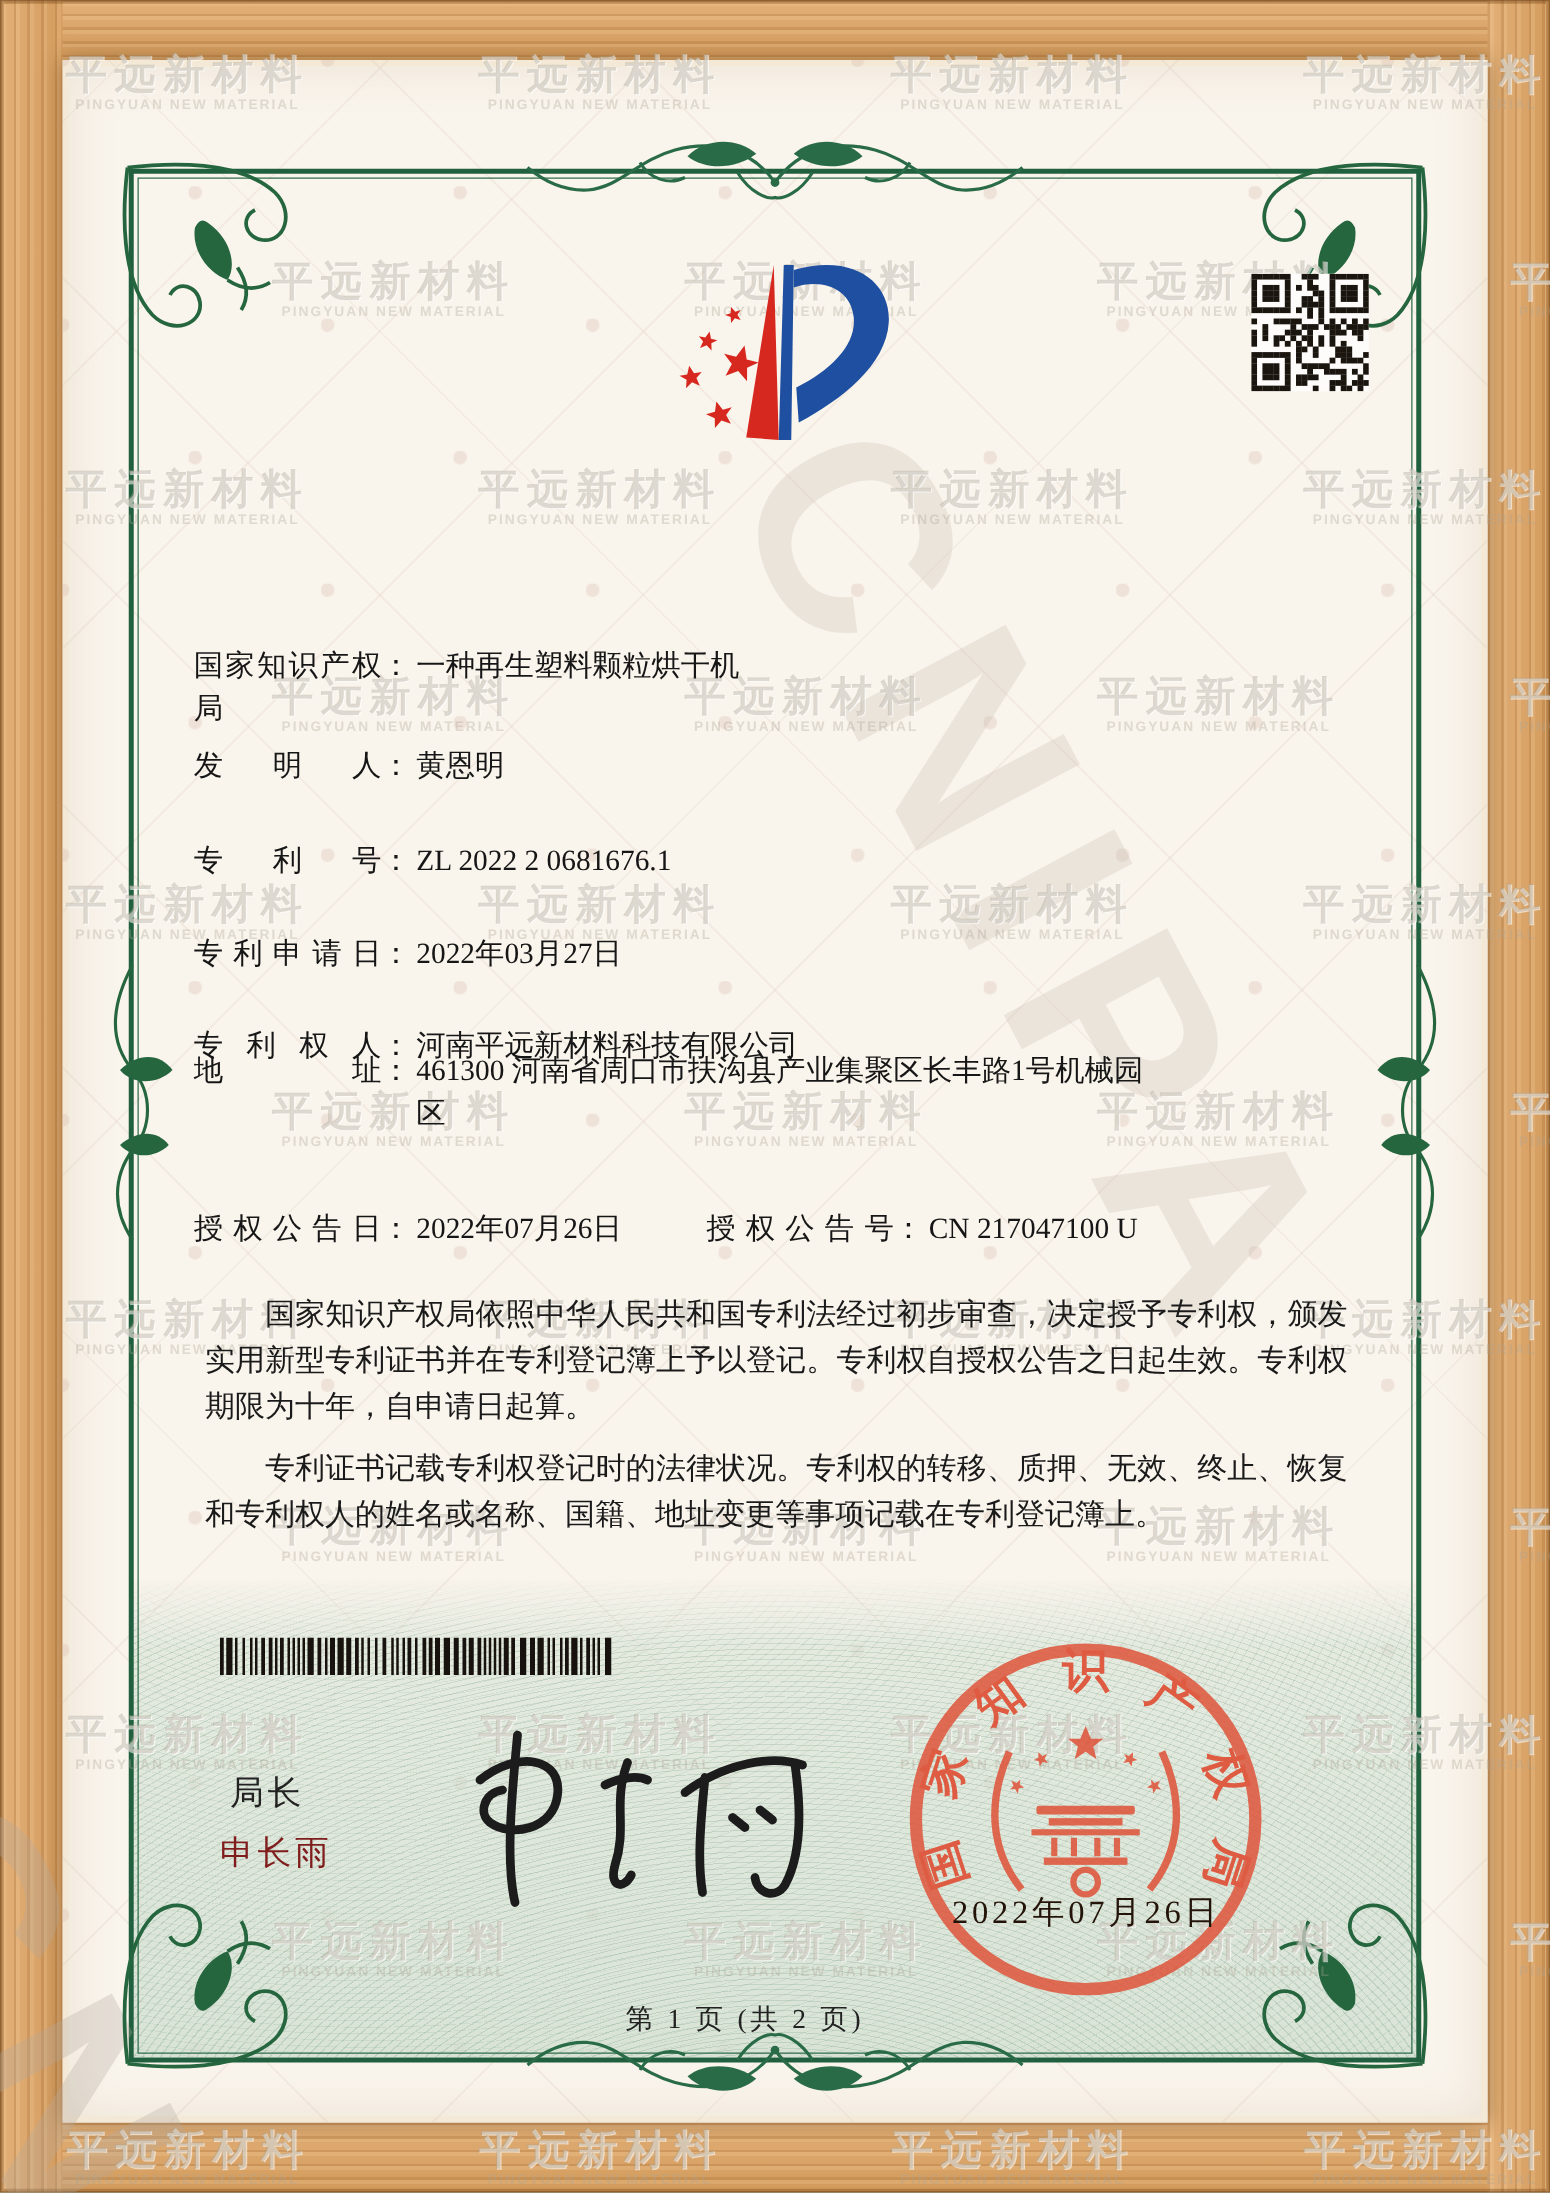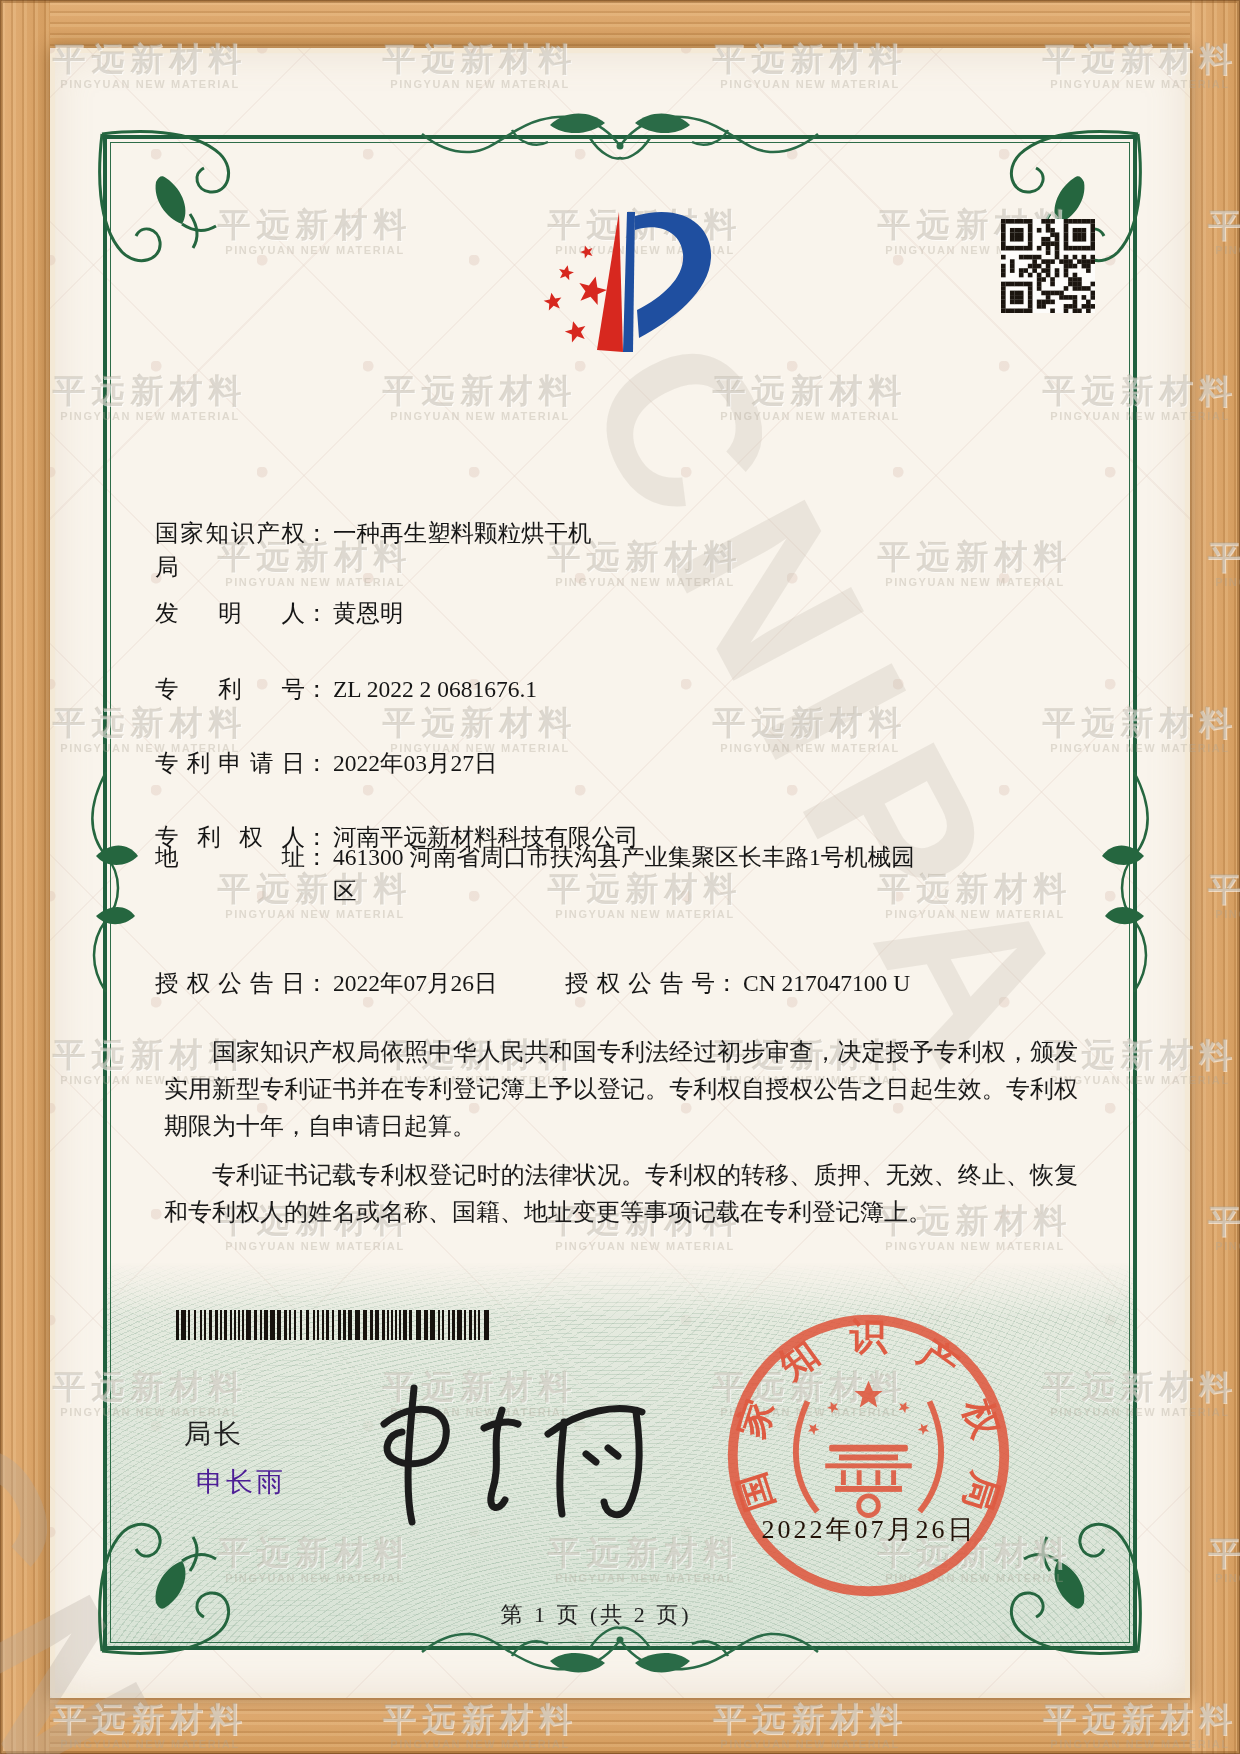--- a/index.html
+++ b/index.html
@@ -86,21 +86,21 @@
   .v-wrap{width:600px;}
   .grant2{position:absolute;left:410px;top:0;display:flex;}
   .paras{position:absolute;left:152px;top:1022px;width:938px;z-index:4;
       font-size:24px;line-height:37px;text-align:justify;color:#1a1a1a;}
   .paras p{margin:12px;text-indent:2em;}
   .barcode{position:absolute;left:176px;top:1310px;width:318px;height:30px;z-index:4;
       font-size:0;white-space:nowrap;overflow:hidden;}
   .barcode span{display:inline-block;height:30px;background:#17120d;vertical-align:top;}
   .signer-title{position:absolute;left:184px;top:1416px;z-index:4;font-size:27px;color:#222;
       letter-spacing:3px;font-family:"Liberation Sans","DejaVu Sans",sans-serif;}
-  .signer-name{position:absolute;left:196px;top:1464px;z-index:4;font-size:27px;color:#4c1d95;
+  .signer-name{position:absolute;left:176px;top:1464px;z-index:4;font-size:27px;color:#7f1d1d;
       letter-spacing:3px;font-family:"Liberation Sans","DejaVu Sans",sans-serif;}
   .signature{position:absolute;left:352px;top:1370px;width:310px;height:172px;z-index:4;}
   .seal{position:absolute;left:716px;top:1303px;width:305px;height:305px;z-index:4;opacity:.93;}
   .seal-date{position:absolute;left:733px;top:1512px;width:272px;z-index:5;text-align:center;
       font-size:26px;letter-spacing:3px;color:#231309;}
   .page-footer{position:absolute;left:103px;top:1600px;width:1034px;z-index:4;text-align:center;
       font-size:22px;letter-spacing:3px;color:#222;transform:translateX(-24px);}
   .note{position:absolute;left:103px;top:1664px;width:1034px;z-index:4;text-align:center;
       font-size:25px;letter-spacing:8px;color:#1f1f1f;transform:translateX(-28px);}
 </style>

